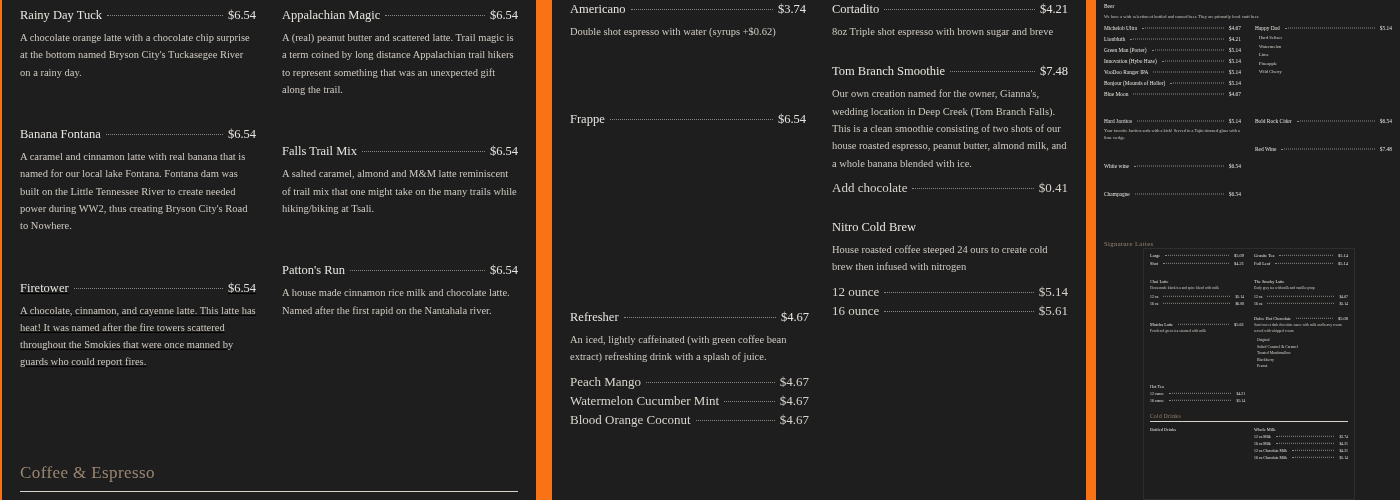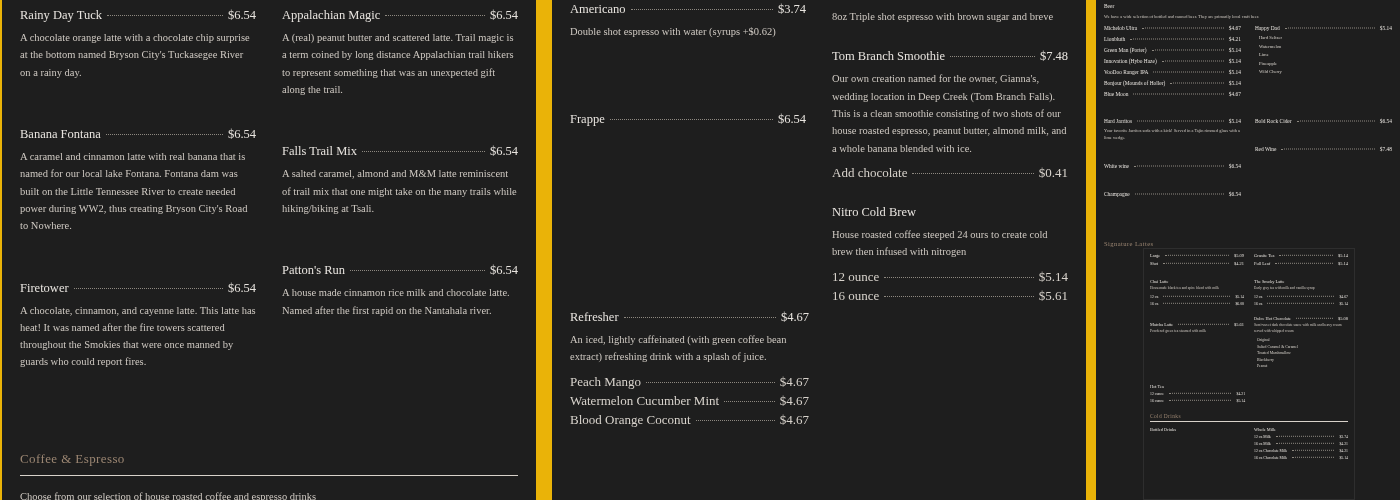--- a/index.html
+++ b/index.html
@@ -2,21 +2,21 @@
 <html><head>
 <meta charset="utf-8">
 <style>
   * { box-sizing: border-box; margin: 0; padding: 0; }
   html, body {
     width: 1400px; height: 500px;
     background: #ffffff;
     font-family: "Liberation Serif", "DejaVu Serif", serif;
     overflow: hidden;
   }
-  #stage { position: relative; width: 1400px; height: 500px; background: #eab308; }
+  #stage { position: relative; width: 1400px; height: 500px; background: #f97316; }
 
   
   .panel { position: absolute; background: #1e1e1e; overflow: hidden; }
   #panel-left   { left: 2px;    top: 0;   width: 534px;  height: 500px; }
   #panel-mid    { left: 552px;  top: 0;   width: 534px;  height: 500px; }
   #panel-right  { left: 1096px; top: 0;   width: 304px;  height: 248px; }
   #panel-latte  { left: 1096px; top: 232px; width: 304px; height: 268px; }
   #panel-inset  { left: 1143px; top: 248px; width: 212px; height: 252px;
                   background: #1e1e1e; border: 1px solid #2e2e2e; }
 
@@ -54,21 +54,21 @@
   .s-sm .row .dots{ transform: translateY(-1.5px); }
 
   .s-xs .row      { font-size: 4.4px; }
   .s-xs .desc     { font-size: 3.6px; line-height: 1.6; margin-top: 2px; }
   .s-xs .sub .row { font-size: 3.8px; }
   .s-xs .item     { margin-bottom: 1px; }
   .s-xs .row .dots{ transform: translateY(-1.2px); }
 
   
   .section-h { color: #9b8672; letter-spacing: .4px; }
-  .s-lg .section-h  { font-size: 13px; }
+  .s-lg .section-h  { font-size: 17px; }
   .s-sm .section-h  { font-size: 6.6px; }
   .s-xs .section-h  { font-size: 5.4px; }
   .rule { border-bottom: 1px solid #d8d2ca; margin-top: 8px; }
   .s-xs .rule { margin-top: 2px; }
 
   .section-note { color: #cfc9c2; }
   .s-lg .section-note { font-size: 10.5px; margin-top: 15px; }
   .s-sm .section-note { font-size: 4.4px; margin-top: 5px; }
 
   .plain-h { color: #e8e4df; }
@@ -103,21 +103,21 @@
               <div class="desc">A chocolate orange latte with a chocolate chip surprise at the bottom named Bryson City's Tuckasegee River on a rainy day.</div>
             </div>
             <div class="item" style="margin-bottom: 46px;">
               <div class="row">
                 <span class="nm">Banana Fontana</span>
                 <span class="dots"></span>
                 <span class="pr">$6.54</span>
               </div>
               <div class="desc">A caramel and cinnamon latte with real banana that is named for our local lake Fontana. Fontana dam was built on the Little Tennessee River to create needed power during WW2, thus creating Bryson City's Road to Nowhere.</div>
             </div>
-            <div class="item" style="margin-bottom: 46px;">
+            <div class="item" style="margin-bottom: 58px; text-decoration: underline;">
               <div class="row">
                 <span class="nm">Firetower</span>
                 <span class="dots"></span>
                 <span class="pr">$6.54</span>
               </div>
               <div class="desc">A chocolate, cinnamon, and cayenne latte. This latte has heat! It was named after the fire towers scattered throughout the Smokies that were once manned by guards who could report fires.</div>
             </div>
           </div>
         <div class="col" id="L-sig-right">
             <div class="item" style="margin-bottom: 46px;">
@@ -173,20 +173,25 @@
             <div class="item" style="margin-bottom: 72px;">
               <div class="row">
                 <span class="nm">Frappe</span>
                 <span class="dots"></span>
                 <span class="pr">$6.54</span>
               </div>
             </div>
           </div>
         <div class="col" id="M-right">
             <div class="item" style="margin-bottom: 24px;">
+              <div class="row">
+                <span class="nm">Cortadito</span>
+                <span class="dots"></span>
+                <span class="pr">$4.21</span>
+              </div>
               <div class="desc">8oz Triple shot espresso with brown sugar and breve</div>
             </div>
             <div class="item" style="margin-bottom: 24px;">
               <div class="row">
                 <span class="nm">Tom Branch Smoothie</span>
                 <span class="dots"></span>
                 <span class="pr">$7.48</span>
               </div>
               <div class="desc">Our own creation named for the owner, Gianna's, wedding location in Deep Creek (Tom Branch Falls). This is a clean smoothie consisting of two shots of our house roasted espresso, peanut butter, almond milk, and a whole banana blended with ice.</div>
               <div class="sub">

